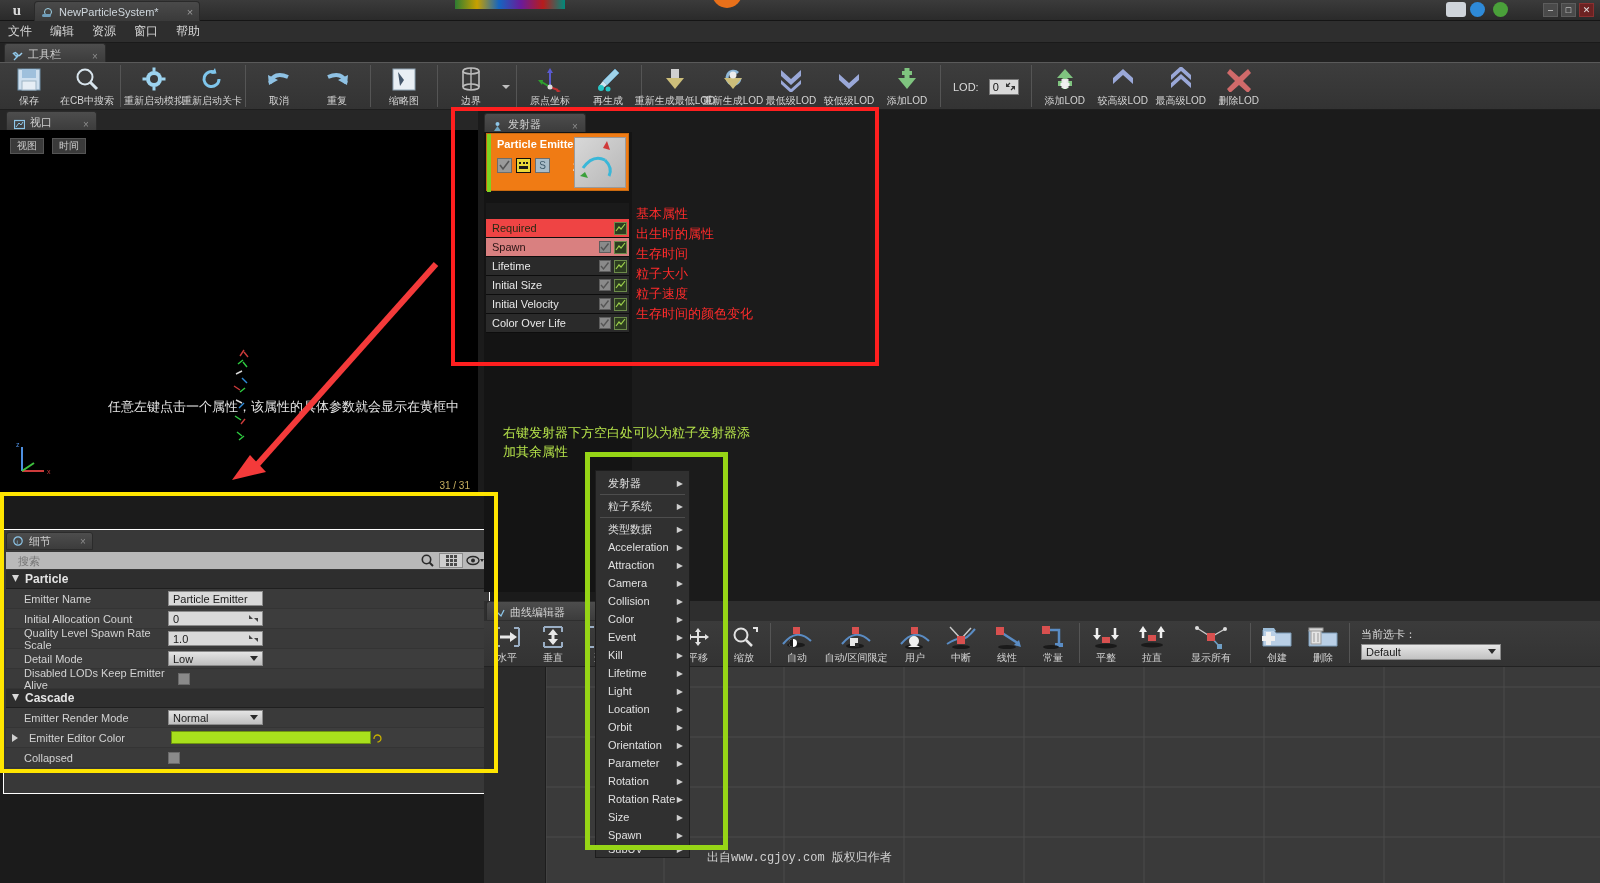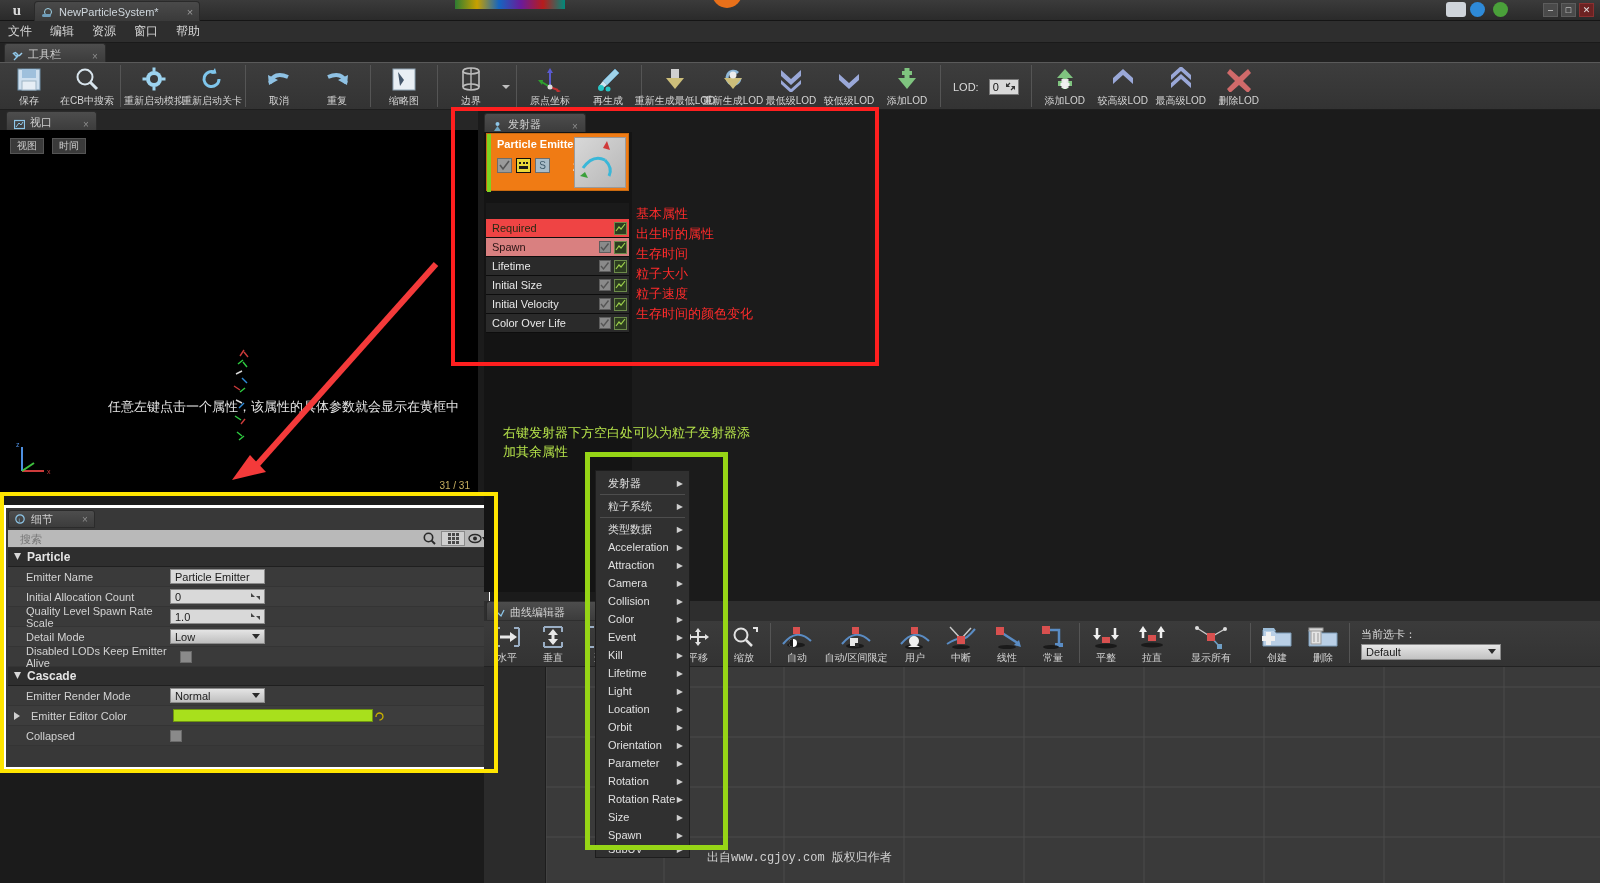--- a/index.html
+++ b/index.html
@@ -135,22 +135,22 @@
   }
   .vp-note {
     position: absolute; left: 108px; top: 398px; font-size: 13px; color: #e6e6e6;
     white-space: nowrap;
   }
   .vp-fps { position: absolute; right: 8px; bottom: 2px; font-size: 10px; color: #c8b060; }
   .axis { position: absolute; left: 14px; bottom: 14px; width: 40px; height: 40px; }
 
   
   .detail-panel {
-    position: absolute; left: 3px; top: 505px; width: 487px; height: 265px;
-    background: #383838; border: 3px solid #ffffff;
+    position: absolute; left: 3px; top: 529px; width: 487px; height: 265px;
+    background: #383838; border: 1px solid #ffffff;
   }
   .dp-tab {
     position: absolute; left: 2px; top: 2px; height: 18px;
     background: linear-gradient(#4d4d4d,#3c3c3c); border: 1px solid #2b2b2b;
     border-radius: 3px 3px 0 0; display: flex; align-items: center; gap: 5px; padding: 0 6px;
   }
   .dp-tab .t { font-size: 11px; color: #cfcfcf; }
   .dp-tab .cx { font-size: 10px; color: #8d8d8d; margin-left: 24px; }
   .dp-search {
     position: absolute; left: 2px; top: 22px; width: 481px; height: 17px;

